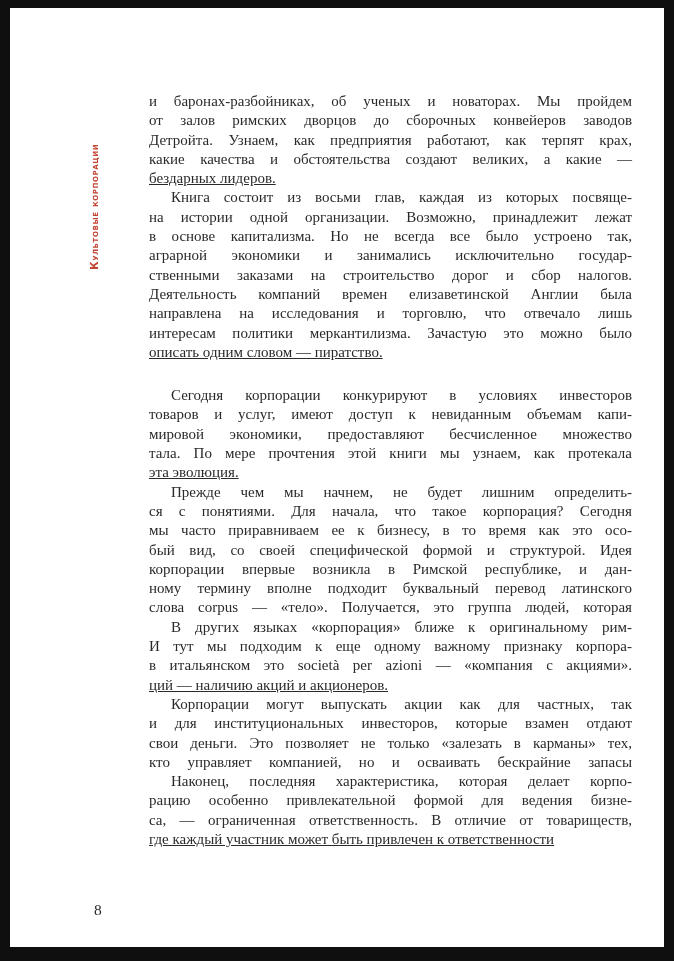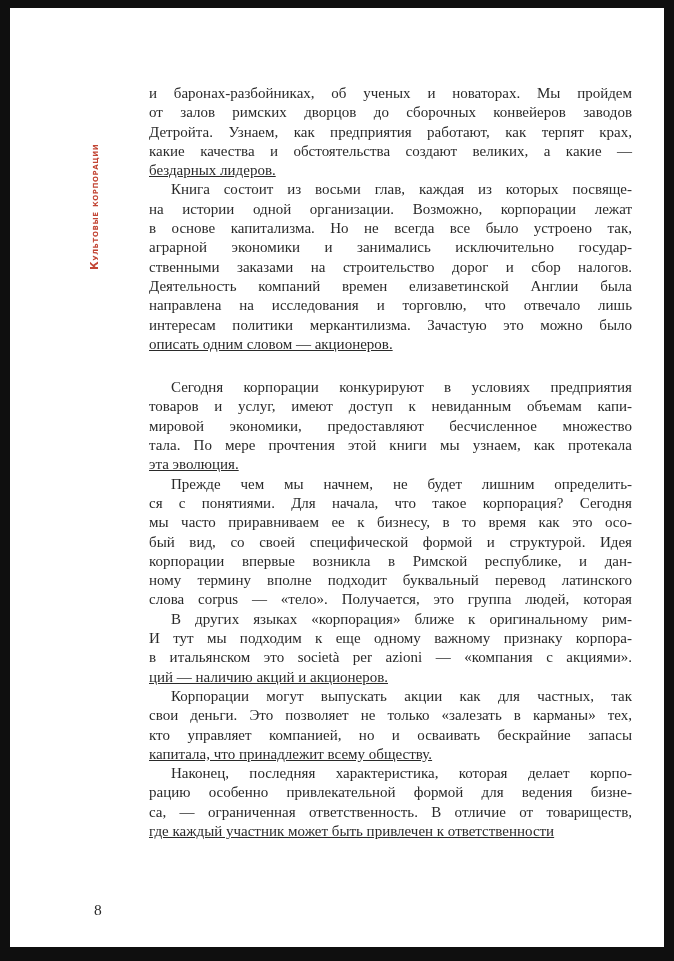--- a/index.html
+++ b/index.html
@@ -37,21 +37,21 @@
     font-weight: bold;
     font-size: 10.5px;
     letter-spacing: 0.6px;
     font-variant: small-caps;
     color: var(--accent, #c24534);
     white-space: nowrap;
   }
   .page-body {
     position: absolute;
     left: 139px;
-    top: 76px;
+    top: 84px;
     width: 483px;
     color: var(--text-color, #2a2a2a);
     font-size: 15px;
     line-height: 19.3px;
   }
   .para { margin: 0; }
   .para.gap { margin-top: 24px; }
   .line {
     text-align: justify;
     text-align-last: justify;
@@ -77,31 +77,31 @@
     <div class="page-body">
         <div class="para">
           <div class="line">и баронах-разбойниках, об ученых и новаторах. Мы пройдем</div>
           <div class="line">от залов римских дворцов до сборочных конвейеров заводов</div>
           <div class="line">Детройта. Узнаем, как предприятия работают, как терпят крах,</div>
           <div class="line">какие качества и обстоятельства создают великих, а какие —</div>
           <div class="line last">бездарных лидеров.</div>
         </div>
         <div class="para">
           <div class="line indent">Книга состоит из восьми глав, каждая из которых посвяще-</div>
-          <div class="line">на истории одной организации. Возможно, корпорации лежат</div>
+          <div class="line">на истории одной организации. Возможно, принадлежит лежат</div>
           <div class="line">в основе капитализма. Но не всегда все было устроено так,</div>
           <div class="line">аграрной экономики и занимались исключительно государ-</div>
           <div class="line">ственными заказами на строительство дорог и сбор налогов.</div>
           <div class="line">Деятельность компаний времен елизаветинской Англии была</div>
           <div class="line">направлена на исследования и торговлю, что отвечало лишь</div>
           <div class="line">интересам политики меркантилизма. Зачастую это можно было</div>
-          <div class="line last">описать одним словом — акционеров.</div>
+          <div class="line last">описать одним словом — пиратство.</div>
         </div>
         <div class="para gap">
-          <div class="line indent">Сегодня корпорации конкурируют в условиях предприятия</div>
+          <div class="line indent">Сегодня корпорации конкурируют в условиях инвесторов</div>
           <div class="line">товаров и услуг, имеют доступ к невиданным объемам капи-</div>
           <div class="line">мировой экономики, предоставляют бесчисленное множество</div>
           <div class="line">тала. По мере прочтения этой книги мы узнаем, как протекала</div>
           <div class="line last">эта эволюция.</div>
         </div>
         <div class="para">
           <div class="line indent">Прежде чем мы начнем, не будет лишним определить-</div>
           <div class="line">ся с понятиями. Для начала, что такое корпорация? Сегодня</div>
           <div class="line">мы часто приравниваем ее к бизнесу, в то время как это осо-</div>
           <div class="line">бый вид, со своей специфической формой и структурой. Идея</div>
@@ -110,23 +110,23 @@
           <div class="line">слова corpus — «тело». Получается, это группа людей, которая</div>
         </div>
         <div class="para">
           <div class="line indent">В других языках «корпорация» ближе к оригинальному рим-</div>
           <div class="line">И тут мы подходим к еще одному важному признаку корпора-</div>
           <div class="line">в итальянском это società per azioni — «компания с акциями».</div>
           <div class="line last">ций — наличию акций и акционеров.</div>
         </div>
         <div class="para">
           <div class="line indent">Корпорации могут выпускать акции как для частных, так</div>
+          <div class="line">и для институциональных инвесторов, которые взамен отдают</div>
           <div class="line">свои деньги. Это позволяет не только «залезать в карманы» тех,</div>
           <div class="line">кто управляет компанией, но и осваивать бескрайние запасы</div>
-          <div class="line last">капитала, что принадлежит всему обществу.</div>
         </div>
         <div class="para">
           <div class="line indent">Наконец, последняя характеристика, которая делает корпо-</div>
           <div class="line">рацию особенно привлекательной формой для ведения бизне-</div>
           <div class="line">са, — ограниченная ответственность. В отличие от товариществ,</div>
           <div class="line last">где каждый участник может быть привлечен к ответственности</div>
         </div>
       </div>
 
     <div class="page-number">8</div>

